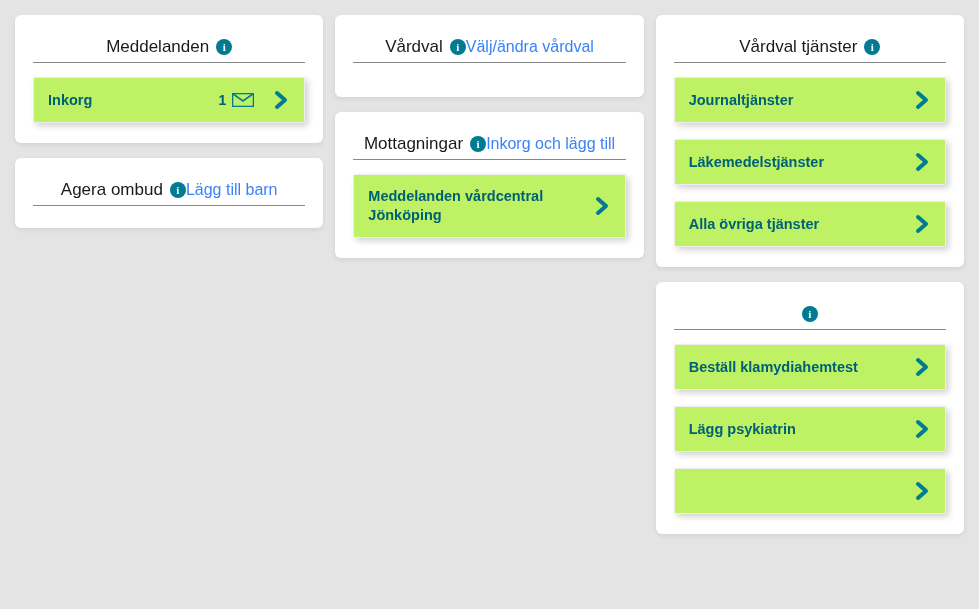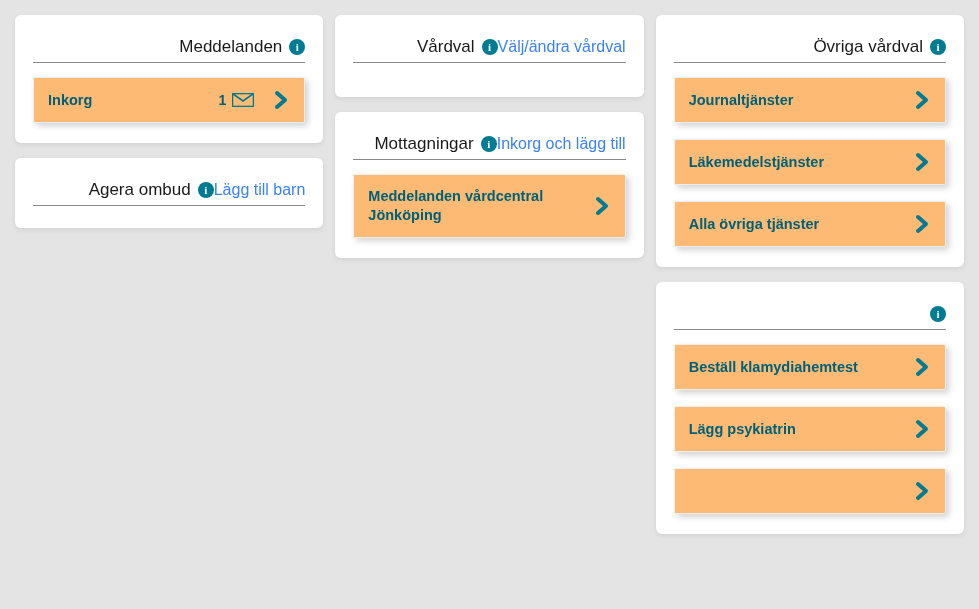--- a/index.html
+++ b/index.html
@@ -22,21 +22,21 @@
     }
     .card {
       background: #fff;
       border-radius: 6px;
       padding: 16px 18px 20px 18px;
       box-shadow: 0 2px 5px rgba(0,0,0,0.08);
     }
     .card-header {
       display: flex;
       align-items: center;
-      justify-content: flex-end;
+      justify-content: center;
       border-bottom: 1px solid #888;
       margin-bottom: 14px;
       min-height: 32px;
     }
     .title-wrap {
       display: flex;
       align-items: center;
       gap: 7px;
       flex-wrap: wrap;
     }
@@ -68,21 +68,21 @@
       color: #3b82f6;
       cursor: pointer;
     }
     .item-list {
       display: flex;
       flex-direction: column;
       gap: 16px;
     }
     .item {
       position: relative;
-      background: #fdba74;
+      background: #bef264;
       border: 1px solid #eee;
       border-radius: 2px;
       padding: 12px 50px 12px 14px;
       box-shadow: 3px 3px 6px rgba(0,0,0,0.18);
       cursor: pointer;
       display: flex;
       align-items: center;
       justify-content: space-between;
       min-height: 46px;
     }
@@ -180,21 +180,21 @@
               </svg>
             </span>
           </div>
         </div>
       </div>
     </div>
     <div class="col">
       <div class="card">
         <div class="card-header">
           <div class="title-wrap">
-            <span class="card-title">Övriga vårdval</span>
+            <span class="card-title">Vårdval tjänster</span>
             <span class="info-icon">i</span>
           </div>
         </div>
         <div class="item-list">
           <div class="item">
             <span class="item-label">Journaltjänster</span>
             <span class="chevron">
               <svg width="16" height="20" viewBox="0 0 16 20">
                 <path d="M3 3 L11 10 L3 17" stroke="#007b91" stroke-width="4" fill="none" stroke-linecap="round" stroke-linejoin="round"></path>
               </svg>

